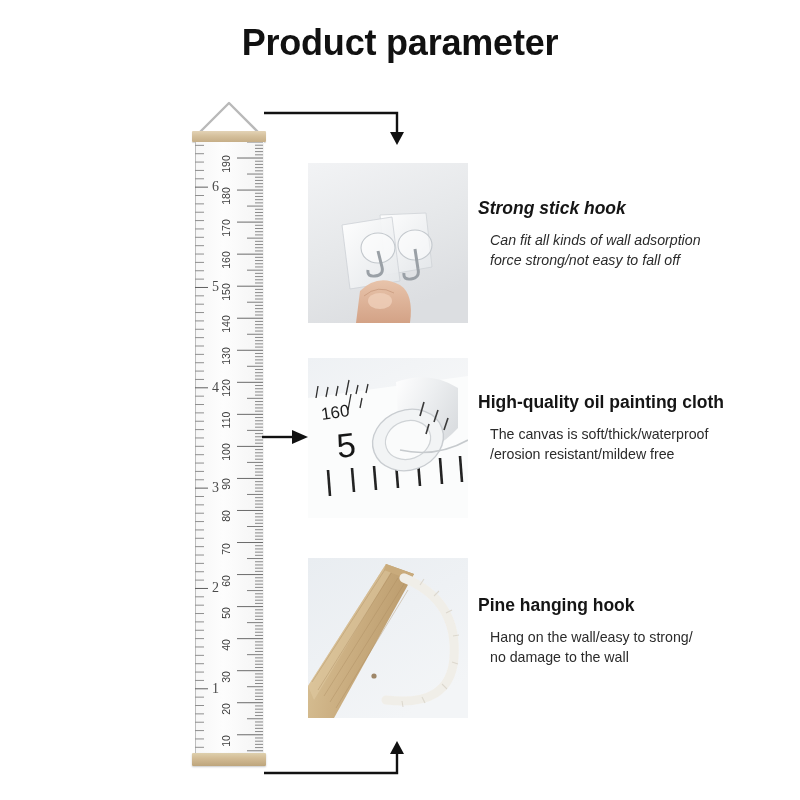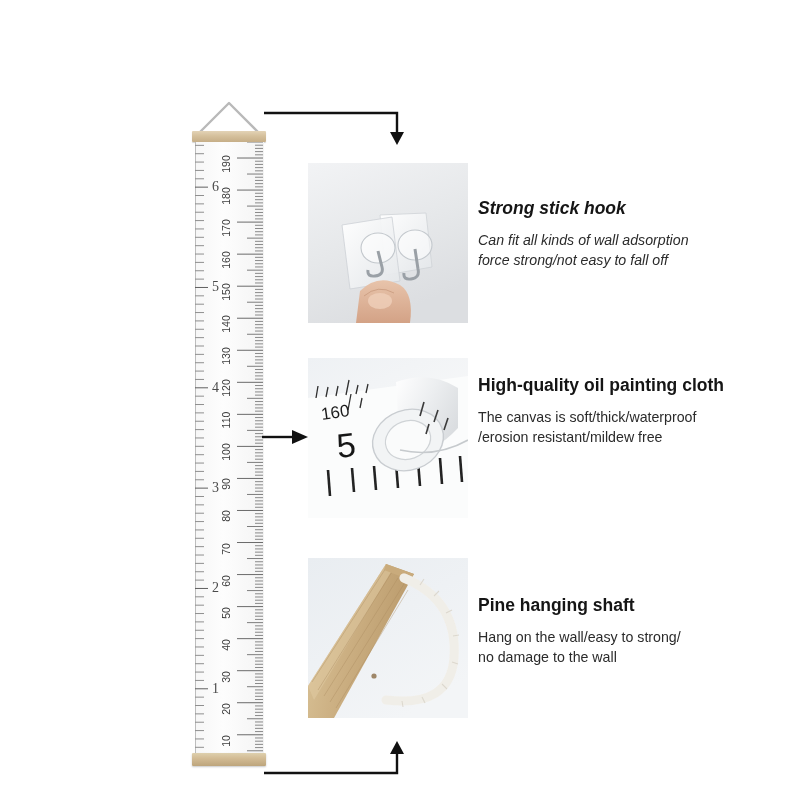--- a/index.html
+++ b/index.html
@@ -66,29 +66,30 @@
   .photo{
     position:absolute;width:160px;height:160px;
     background:#e9eaec;overflow:hidden;
   }
   .ftext{position:absolute;width:300px;}
   .fhead{
     font-size:17.5px;font-weight:bold;color:#151515;
     margin:0 0 12px 0;line-height:1.15;
   }
   .fbody{
-    font-size:14.2px;color:#2b2b2b;line-height:1.42;margin:0;
+    font-size:14.2px;color:#2b2b2b;line-height:1.42;margin:12px;
     white-space:pre-line;
   }
 </style>
 </head>
 <body>
 
 <div id="stage">
 
+  <div class="title">Product parameter</div>
 
   <div id="ruler">
 
     <svg class="hanger-rope" width="78" height="40">
       <path d="M10,34 L39,5 L68,34" fill="none" stroke="#b9b9b9" stroke-width="2.4" stroke-linejoin="round"></path>
     </svg>
 
     <div class="bar-top"></div>
     <div class="canvas"></div>
 
@@ -491,21 +492,21 @@
       <g stroke="#3a3a3a" stroke-width="1.6">
         <path d="M112,58 L116,44"></path>
           <path d="M126,64 L130,52"></path>
           <path d="M136,72 L140,60"></path>
         <path d="M118,76 L121,66"></path>
       </g>
       <path d="M92,92 Q128,100 160,82" fill="none" stroke="#c6cacd" stroke-width="1.6"></path>
     </svg>
   </div>
 
-  <div class="ftext" style="left:478px;top:375px;">
+  <div class="ftext" style="left:478px;top:392px;">
     <p class="fhead">High-quality oil painting cloth</p>
     <p class="fbody">The canvas is soft/thick/waterproof
 /erosion resistant/mildew free</p>
   </div>
 
   <div class="photo" style="left:308px;top:558px;">
     <svg width="160" height="160" viewBox="0 0 160 160">
       <defs>
         <linearGradient id="shbg" x1="0" y1="0" x2="0.6" y2="1">
           <stop offset="0%" stop-color="#e9edf1"></stop>
@@ -540,18 +541,18 @@
         <path d="M145,78 L151,77"></path>
           <path d="M144,104 L150,106"></path>
           <path d="M134,126 L139,131"></path>
         <path d="M114,139 L117,145"></path>
           <path d="M94,143 L95,149"></path>
       </g>
     </svg>
   </div>
 
   <div class="ftext" style="left:478px;top:595px;">
-    <p class="fhead">Pine hanging shaft</p>
+    <p class="fhead">Pine hanging hook</p>
     <p class="fbody">Hang on the wall/easy to strong/
 no damage to the wall</p>
   </div>
 
 </div>
 
 </body></html>

